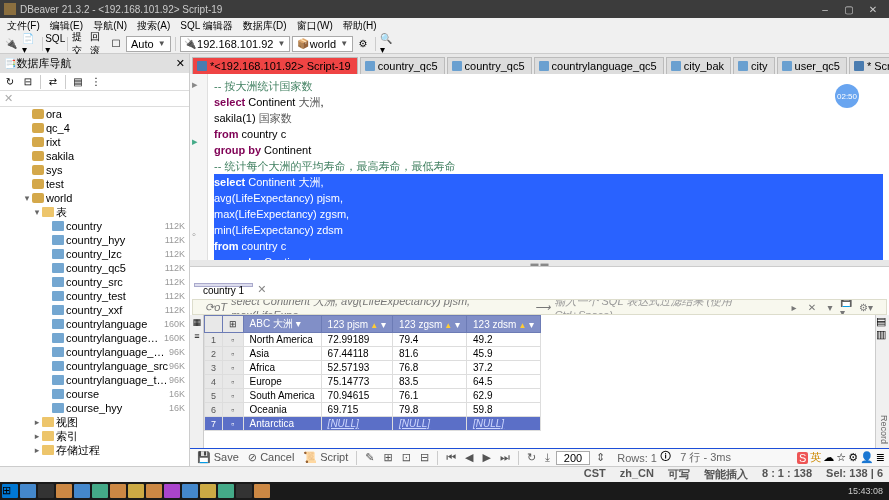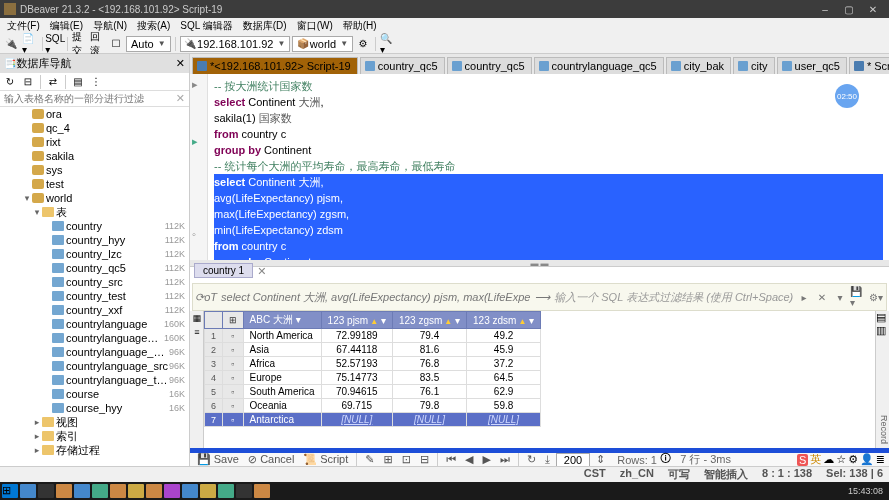--- a/index.html
+++ b/index.html
@@ -28,61 +28,61 @@
 .tree-exp { width: 10px; display: inline-block; text-align: center; color: #666; font-size: 9px; }
 .tree-icon { width: 12px; height: 10px; display: inline-block; margin-right: 2px; }
 .tree-icon.db { background: #d4a84a; border-radius: 2px; }
 .tree-icon.folder { background: #edc56b; border-radius: 1px; }
 .tree-icon.table { background: #74a7d1; border-radius: 1px; }
 .tree-label { flex: 1; overflow: hidden; text-overflow: ellipsis; }
 .tree-meta { color: #999; font-size: 9px; margin-right: 2px; }
 .content { flex: 1; display: flex; flex-direction: column; overflow: hidden; }
 .tabs { height: 20px; display: flex; align-items: flex-end; background: #e8e8e8; overflow: hidden; padding-left: 2px; }
 .tab { background: #ddd; padding: 2px 6px 2px 4px; margin-right: 2px; border: 1px solid #bbb; border-bottom: none; font-size: 10px; display: flex; align-items: center; cursor: pointer; height: 17px; white-space: nowrap; }
-.tab.active { background: #a16207; }
+.tab.active { background: #ef4444; }
 .tab .ticon { width: 10px; height: 10px; background: #888; margin-right: 3px; border-radius: 1px; }
 .tab .ticon.sql { background: #4a7cb0; }
 .tab .ticon.tbl { background: #6aa0d0; }
 .editor-wrap { flex: 1; display: flex; overflow: hidden; background: #fff; position: relative; }
 .gutter { width: 18px; background: #f5f5f5; border-right: 1px solid #e0e0e0; }
 .code { flex: 1; padding: 4px 6px; font-family: Consolas, monospace; font-size: 12px; line-height: 16px; overflow: auto; position: relative; }
 .line { white-space: pre; }
 .line.hl { background: #2962ff; color: #fff; }
 .line.hl .kw, .line.hl .fn, .line.hl .cm, .line.hl .num, .line.hl .al, .line.hl .id { color: #fff; }
 .cm { color: #3f7f5f; }
 .kw { color: #7f0055; font-weight: bold; }
 .fn { color: #000; }
 .num { color: #000; }
 .al { color: #555; }
 .id { color: #000; }
 .time-badge { position: absolute; right: 30px; top: 10px; width: 24px; height: 24px; background: #69a5f0; border-radius: 50%; color: #fff; font-size: 8px; display: flex; align-items: center; justify-content: center; }
 .splitter { height: 6px; background: #e8e8e8; cursor: ns-resize; display: flex; align-items: center; justify-content: center; color: #888; font-size: 8px; }
 .results { height: 200px; display: flex; flex-direction: column; border-top: 1px solid #ccc; background: #fff; }
-.rtabs { height: 16px; display: flex; align-items: flex-end; padding: 5px 4px; }
+.rtabs { height: 16px; display: flex; padding: 16px 4px; }
 .rtab { background: #dde; padding: 1px 8px; font-size: 10px; border: 1px solid #aac; cursor: pointer; }
-.rquery { height: 28px; background: #f8f8ee; border: 1px solid #ddc; padding: 0 2px; font-size: 9px; color: #777; display: flex; align-items: center; margin: 0 2px; font-style: italic; overflow: hidden; justify-content: center; }
+.rquery { height: 16px; background: #f8f8ee; border: 1px solid #ddc; padding: 0 12px; font-size: 9px; color: #777; display: flex; align-items: center; margin: 0 2px; font-style: italic; overflow: hidden; justify-content: center; }
 .rquery-tb { margin-left: auto; display: flex; gap: 2px; font-style: normal; }
 .grid-wrap { flex: 1; display: flex; overflow: hidden; }
 .grid-side { width: 14px; background: #f0f0f0; border-right: 1px solid #ccc; display: flex; flex-direction: column; }
 .grid-side .gsbtn { width: 14px; height: 14px; display: flex; align-items: center; justify-content: center; font-size: 9px; cursor: pointer; }
 .grid-side-r { width: 14px; background: #f0f0f0; border-left: 1px solid #ccc; display: flex; flex-direction: column; }
 .grid-side-r .rec { writing-mode: vertical-rl; font-size: 9px; margin-top: auto; padding: 4px 0; color: #666; }
 .grid { flex: 1; overflow: auto; }
 table.data { border-collapse: collapse; }
 table.data th { background: #818fc7; color: #fff; padding: 1px 6px; border: 1px solid #6c7bb5; font-weight: normal; font-size: 10px; text-align: left; position: relative; height: 14px; }
 table.data th .sort { color: #fc3; font-size: 8px; margin-left: 2px; }
 table.data th.num-col { width: 20px; background: #e8e8e8; color: #333; text-align: center; font-size: 9px; }
 table.data th.row-num { width: 12px; background: #e8e8e8; color: #555; text-align: center; }
 table.data td { padding: 1px 6px; border: 1px solid #ddd; font-size: 10px; height: 13px; }
-table.data td.num { text-align: center; }
+table.data td.num { text-align: left; }
 table.data td.row-num { background: #e8e8e8; text-align: center; color: #555; font-size: 9px; }
 table.data tr.sel td { background: #5b6fc7; color: #fff; }
 table.data tr.sel td.null { background: #5b6fc7; color: #cfd8ff; text-decoration: underline; }
 .null { color: #aaa; font-style: italic; }
-.rfooter { height: 18px; border-top: 5px solid #1d4ed8; display: flex; align-items: center; padding: 0 4px; gap: 3px; background: #f8f8f8; font-size: 9px; }
+.rfooter { height: 18px; border-top: 1px solid #1d4ed8; display: flex; align-items: center; padding: 0 4px; gap: 3px; background: #f8f8f8; font-size: 9px; }
 .rfooter .fbtn { padding: 0 3px; cursor: pointer; color: #555; }
 .rfooter .spin { width: 34px; border: 1px solid #aaa; text-align: center; background: #fff; height: 14px; }
 .rfooter .info { margin-left: 6px; color: #666; }
 .rfooter .logo { margin-left: auto; display: flex; gap: 2px; align-items: center; }
 .statusbar { height: 16px; background: #f0f0f0; border-top: 1px solid #ccc; display: flex; align-items: center; padding: 0 6px; font-size: 9px; color: #555; gap: 12px; }
 .statusbar .st-r { margin-left: auto; display: flex; gap: 14px; font-weight: bold; }
 .taskbar { height: 18px; background: #1a1a1a; display: flex; align-items: center; padding: 0 2px; gap: 2px; }
 .taskbar .task { width: 16px; height: 14px; background: #333; border-radius: 1px; cursor: pointer; }
 .taskbar .task.a { background: #4a8; }
 .taskbar .task.b { background: #48c; }
@@ -143,21 +143,20 @@
     <div class="nav-tb">
       <span class="tbtn">↻</span>
       <span class="tbtn">⊟</span>
       <span class="sep"></span>
       <span class="tbtn">⇄</span>
       <span class="sep"></span>
       <span class="tbtn">▤</span>
       <span class="tbtn">⋮</span>
     </div>
     <div class="filter">
-      <input placeholder="输入表格名称的一部分进行过滤" style="">
       <span style="color:#aaa">✕</span>
     </div>
     <div class="tree" id="tree">
         <div class="tree-node">
           <span class="tree-indent" style="width:20px"></span>
           <span class="tree-exp"></span>
           <span class="tree-icon db"></span>
           <span class="tree-label">ora</span>
         </div>
         <div class="tree-node">

